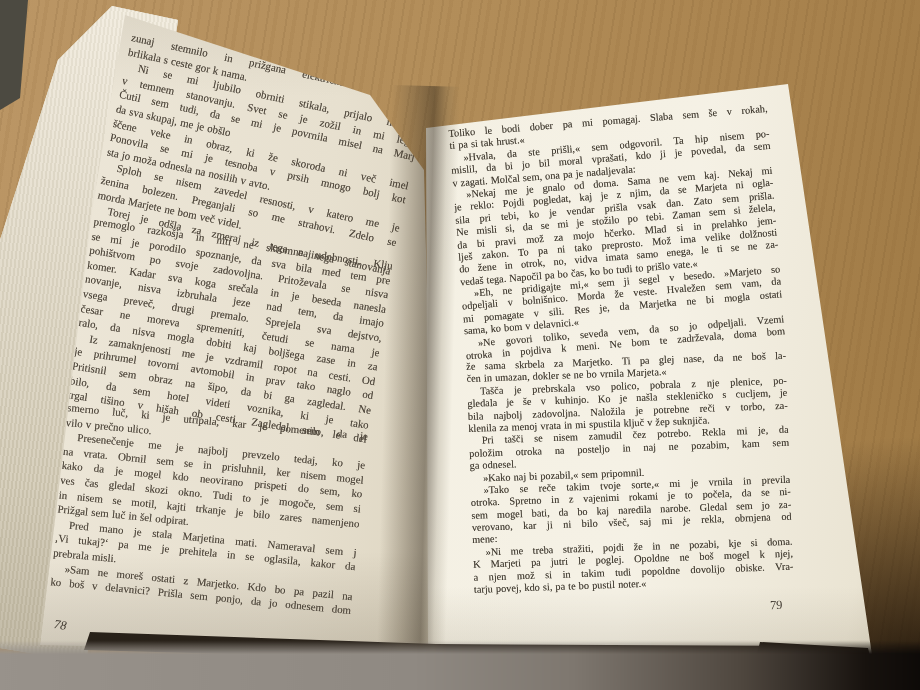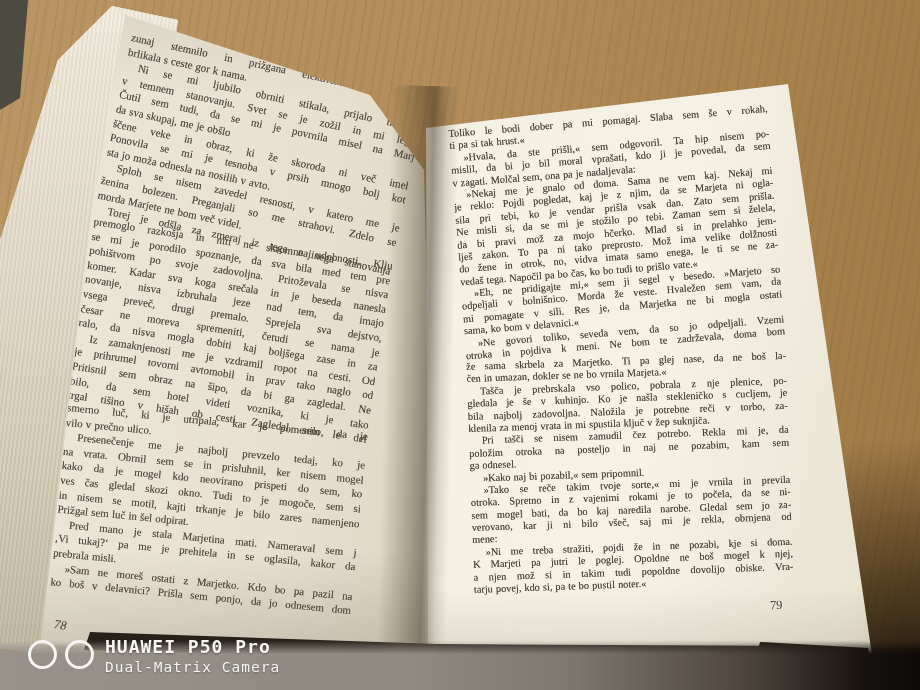--- a/index.html
+++ b/index.html
@@ -199,23 +199,13 @@
         <div class="tline">K Marjeti pa jutri le poglej. Opoldne ne boš mogel k njej,</div>
         <div class="tline">a njen mož si in takim tudi popoldne dovolijo obiske. Vra-</div>
         <div class="tline pend">tarju povej, kdo si, pa te bo pustil noter.«</div>
       </div>
     <div class="pn pn-right">79</div>
   </div>
 
   <div class="gutter"></div>
   <div class="blur-strip"></div>
 
-  <div class="watermark">
-    <div class="rings">
-      <span class="ring"></span>
-      <span class="ring"></span>
-    </div>
-    <div class="wm-text">
-      <div class="wm-title">HUAWEI P50 Pro</div>
-      <div class="wm-sub">Dual-Matrix Camera</div>
-    </div>
-  </div>
 </div>
 
 </body></html>

